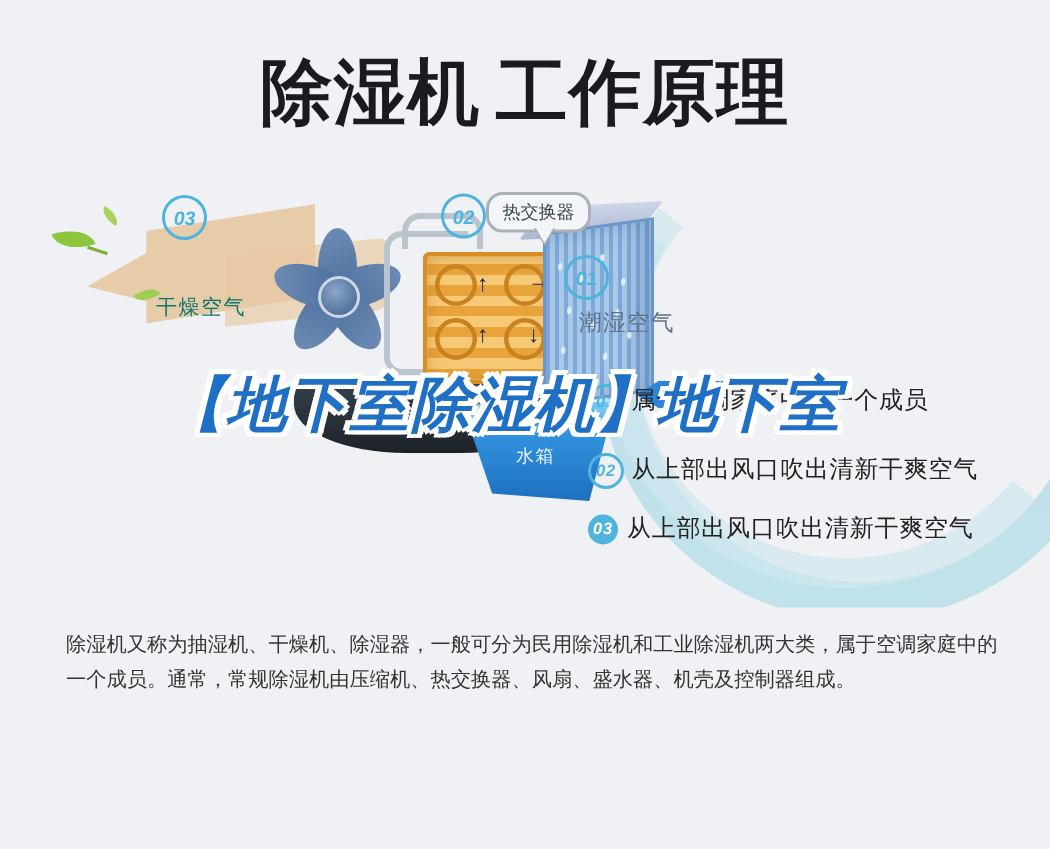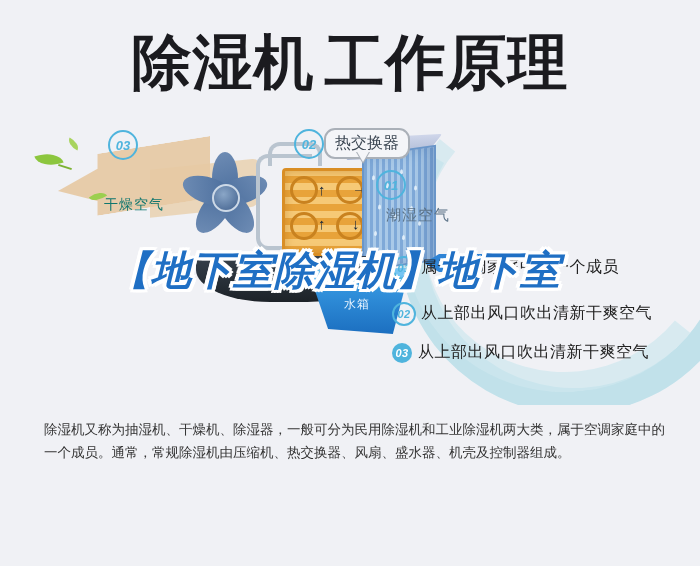--- a/index.html
+++ b/index.html
@@ -15,21 +15,21 @@
     position: relative;
   }
 
   
   .header-title {
     position: absolute;
     left: 0;
     top: 28px;
     width: 700px;
     text-align: center;
-    font-size: 60px;
+    font-size: 48px;
     font-weight: bold;
     color: #1b1b1f;
     letter-spacing: 1px;
     line-height: 70px;
     white-space: nowrap;
   }
   .header-title .seg-a { font-weight: bold; }
   .header-title .seg-b { font-weight: bold; margin-left: 10px; }
 
   
@@ -298,21 +298,21 @@
   .badge.b-01 { left: 376px; top: 50px; }
 
   
   .callout {
     position: absolute;
     left: 324px; top: 8px;
     padding: 3px 9px;
     border: 2px solid #aab0b8;
     border-radius: 11px;
     background: #f4f5f8;
-    font-size: 16px;
+    font-size: 12px;
     color: #3b4652;
     white-space: nowrap;
   }
   .callout-tip {
     position: absolute;
     left: 356px; top: 30px;
     width: 0; height: 0;
     border-left: 7px solid transparent;
     border-right: 7px solid transparent;
     border-top: 12px solid #f4f5f8;

